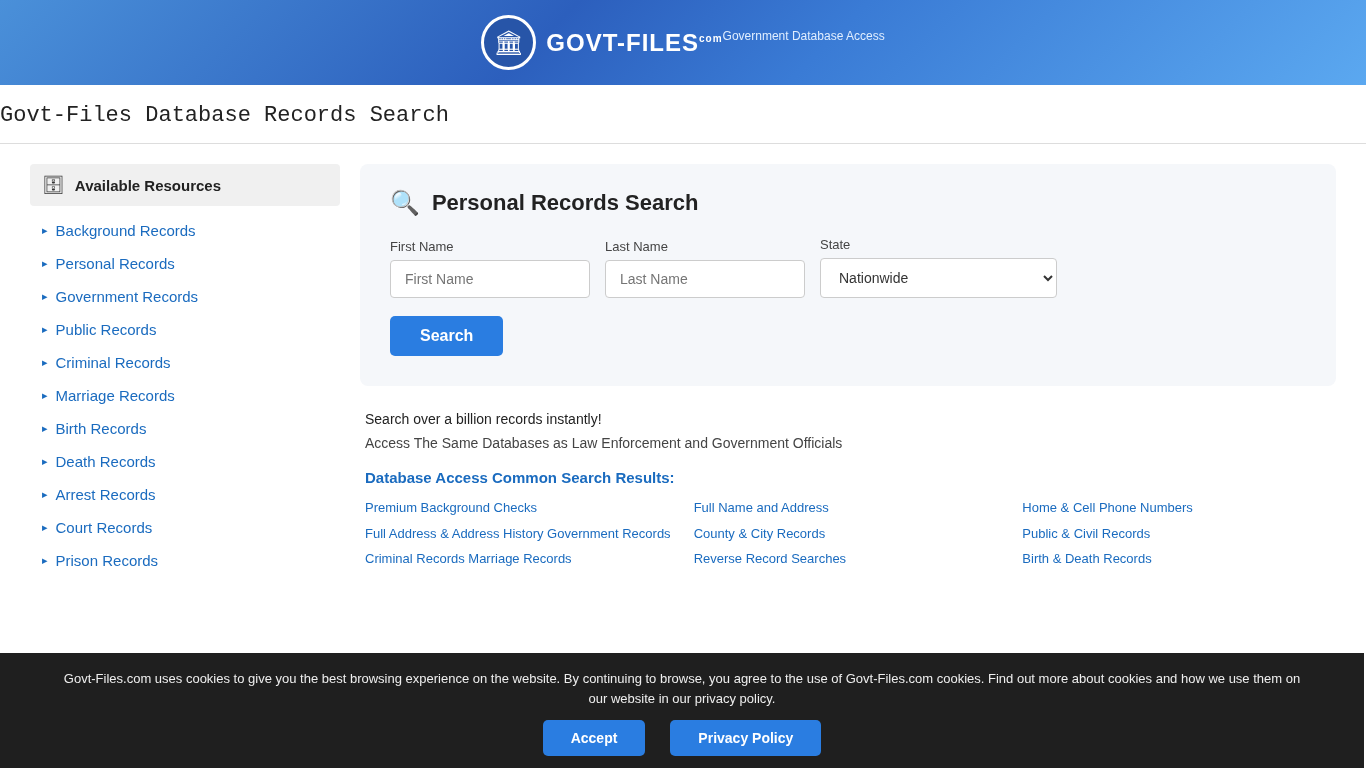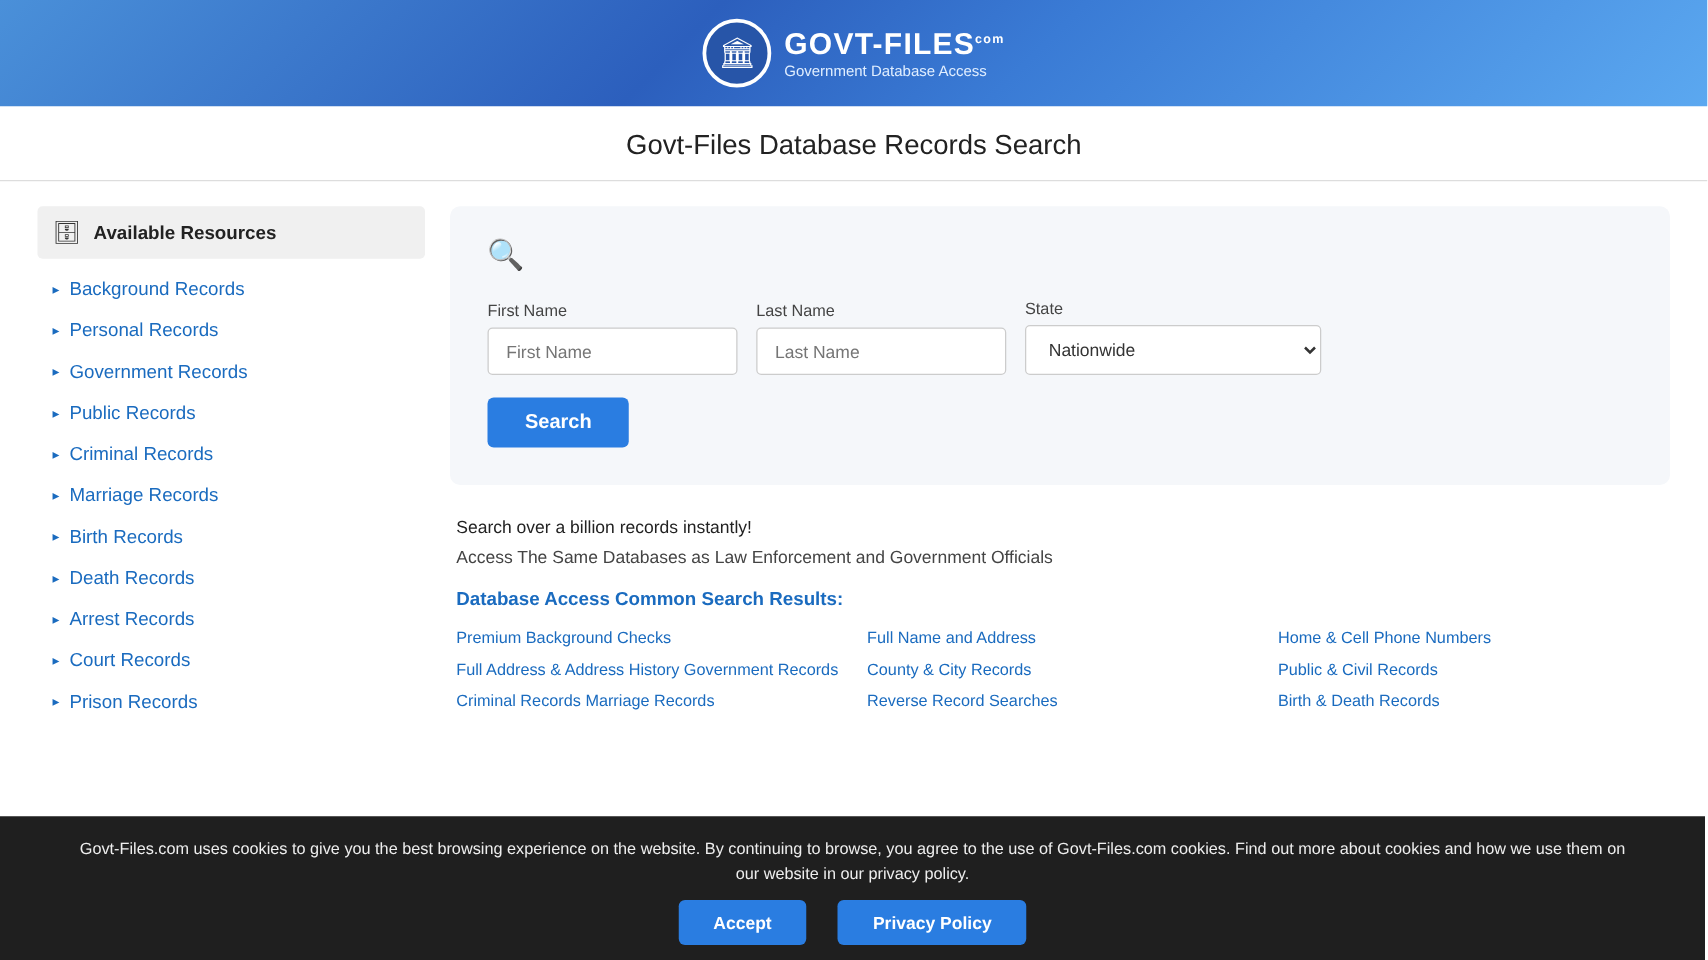--- a/index.html
+++ b/index.html
@@ -25,38 +25,38 @@
       border: 3px solid #fff;
       background: #2755a8;
       display: flex;
       align-items: center;
       justify-content: center;
       color: #fff;
       font-size: 24px;
     }
     .logo-text {
       display: flex;
-      flex-direction: column;
+      flex-direction: row;
     }
     .logo-title {
       color: #fff;
       font-size: 24px;
       font-weight: bold;
       letter-spacing: 1px;
     }
     .logo-subtitle {
       color: #e0eeff;
       font-size: 12px;
     }
 
     
     .page-title-bar {
-      text-align: center;
       padding: 18px 0 15px;
       border-bottom: 1px solid #ddd;
+      font-family: Liberation Mono, monospace;
     }
     .page-title-bar h1 {
       font-size: 22px;
       font-weight: normal;
       color: #222;
     }
 
     
     .main-layout {
       display: flex;
@@ -322,20 +322,21 @@
       <span class="sidebar-arrow">▸</span>
       <span>Prison Records</span>
     </a>
   </aside>
 
   <main class="content-area">
 
     <div class="search-box">
       <div class="search-box-title">
         <span class="search-icon-circle">🔍</span>
+        <span>Personal Records Search</span>
       </div>
       <div class="search-fields">
         <div class="field-group">
           <label>First Name</label>
           <input type="text" placeholder="First Name" style="">
         </div>
         <div class="field-group">
           <label>Last Name</label>
           <input type="text" placeholder="Last Name" style="">
         </div>

